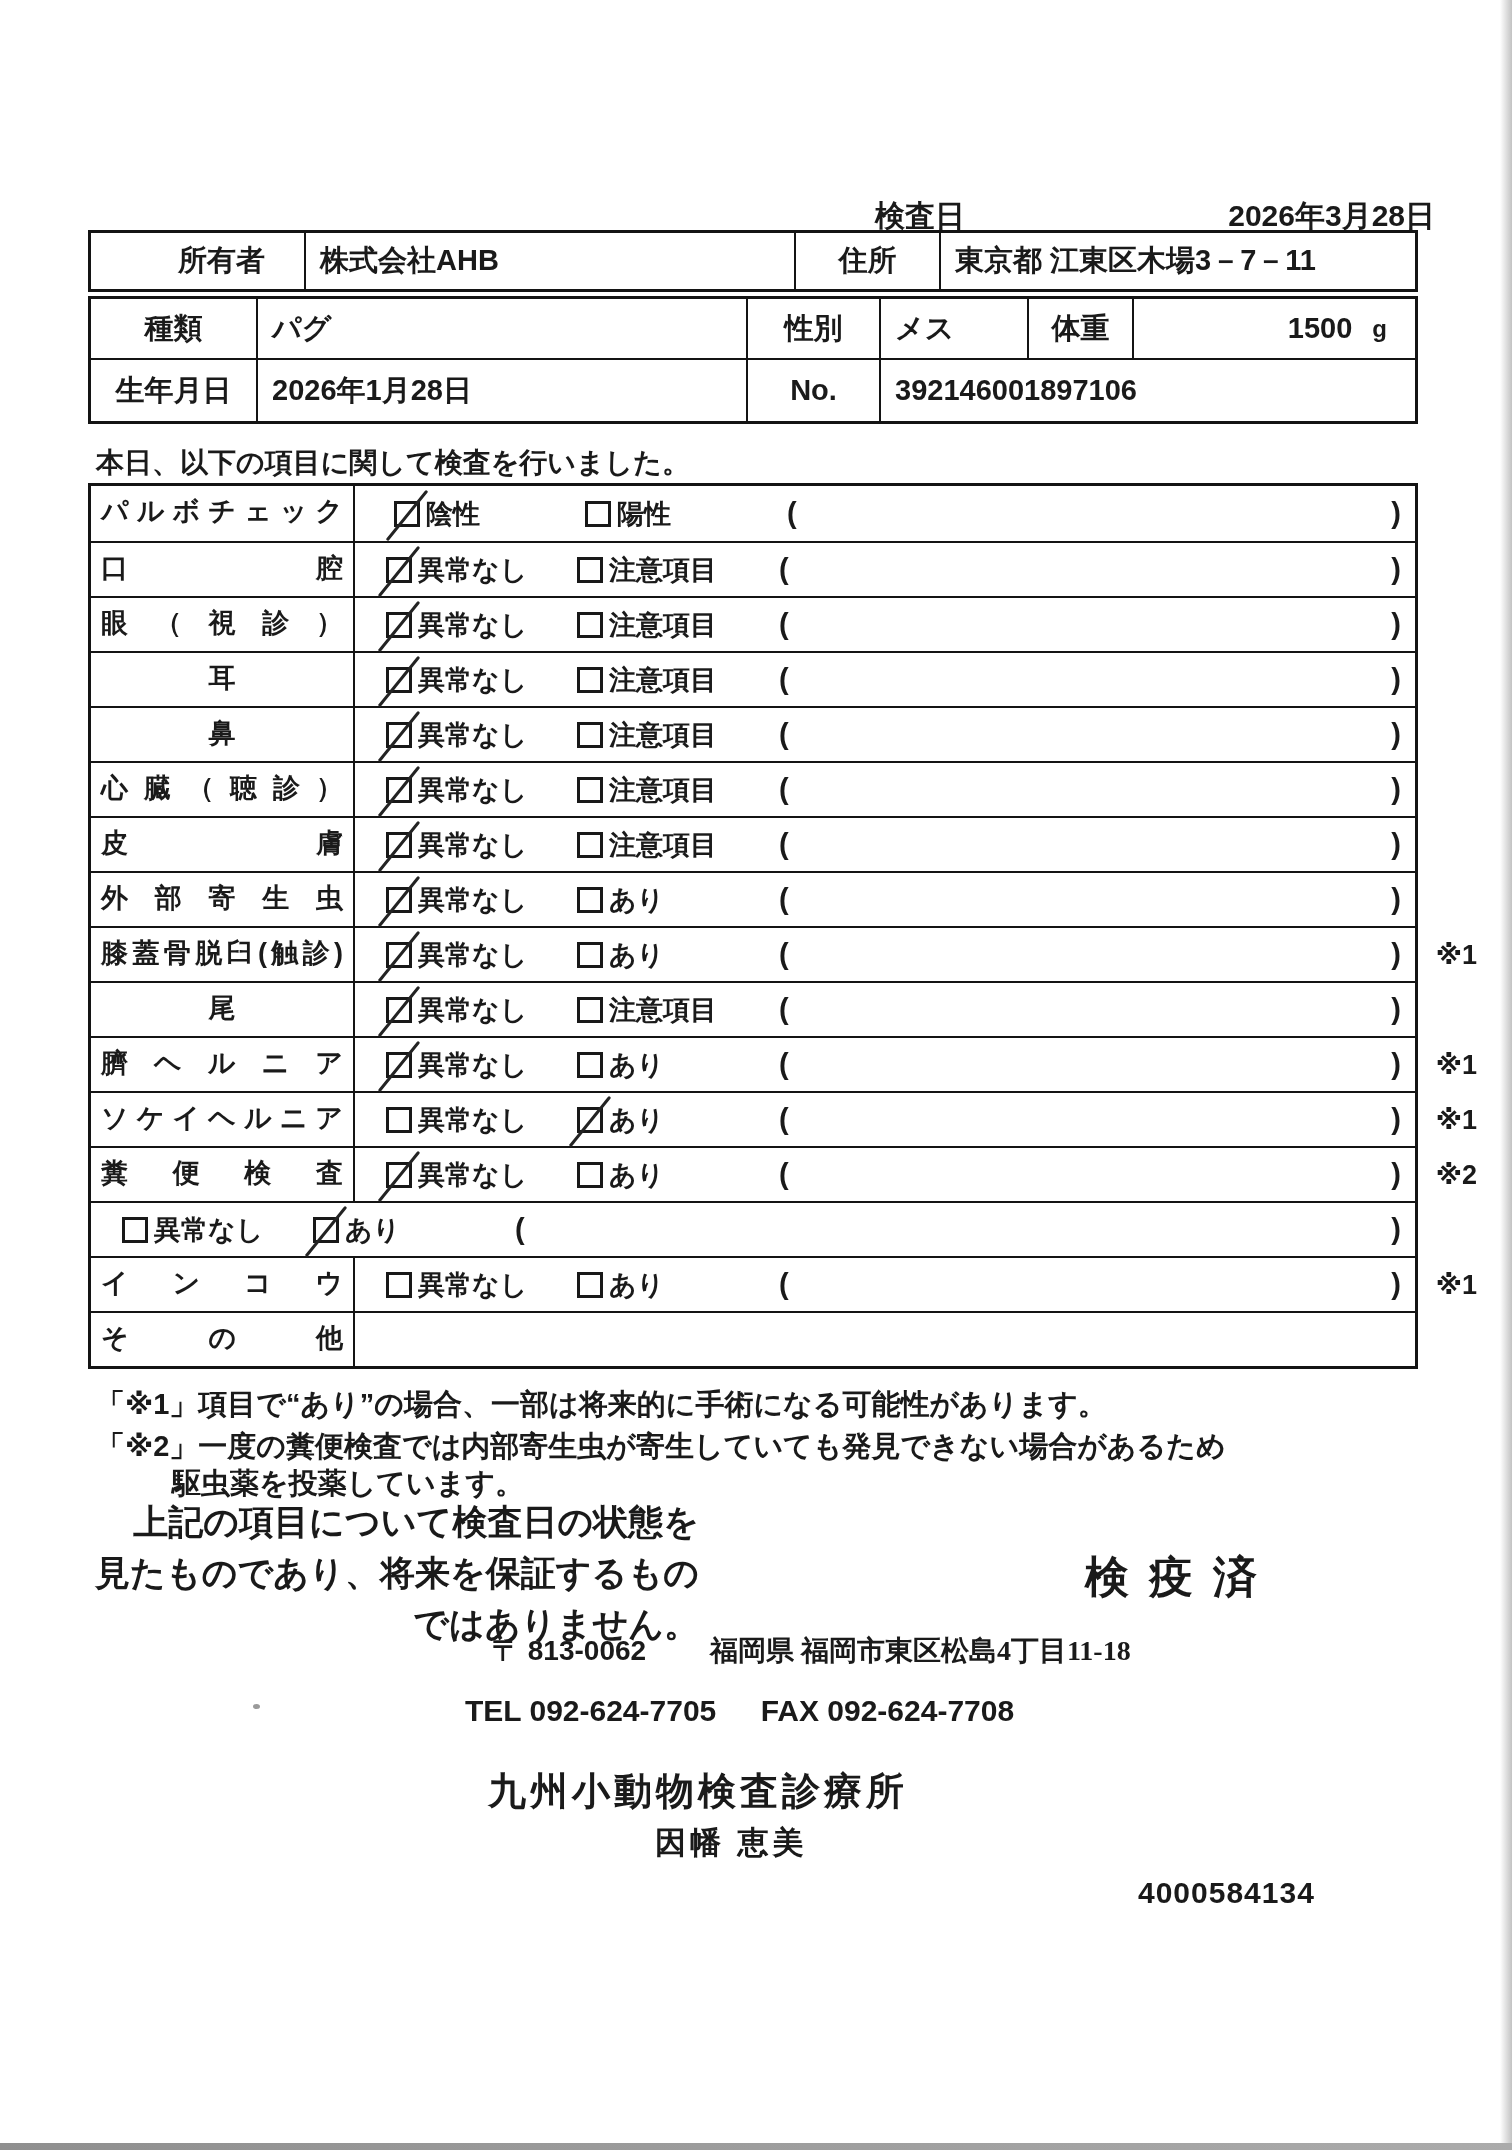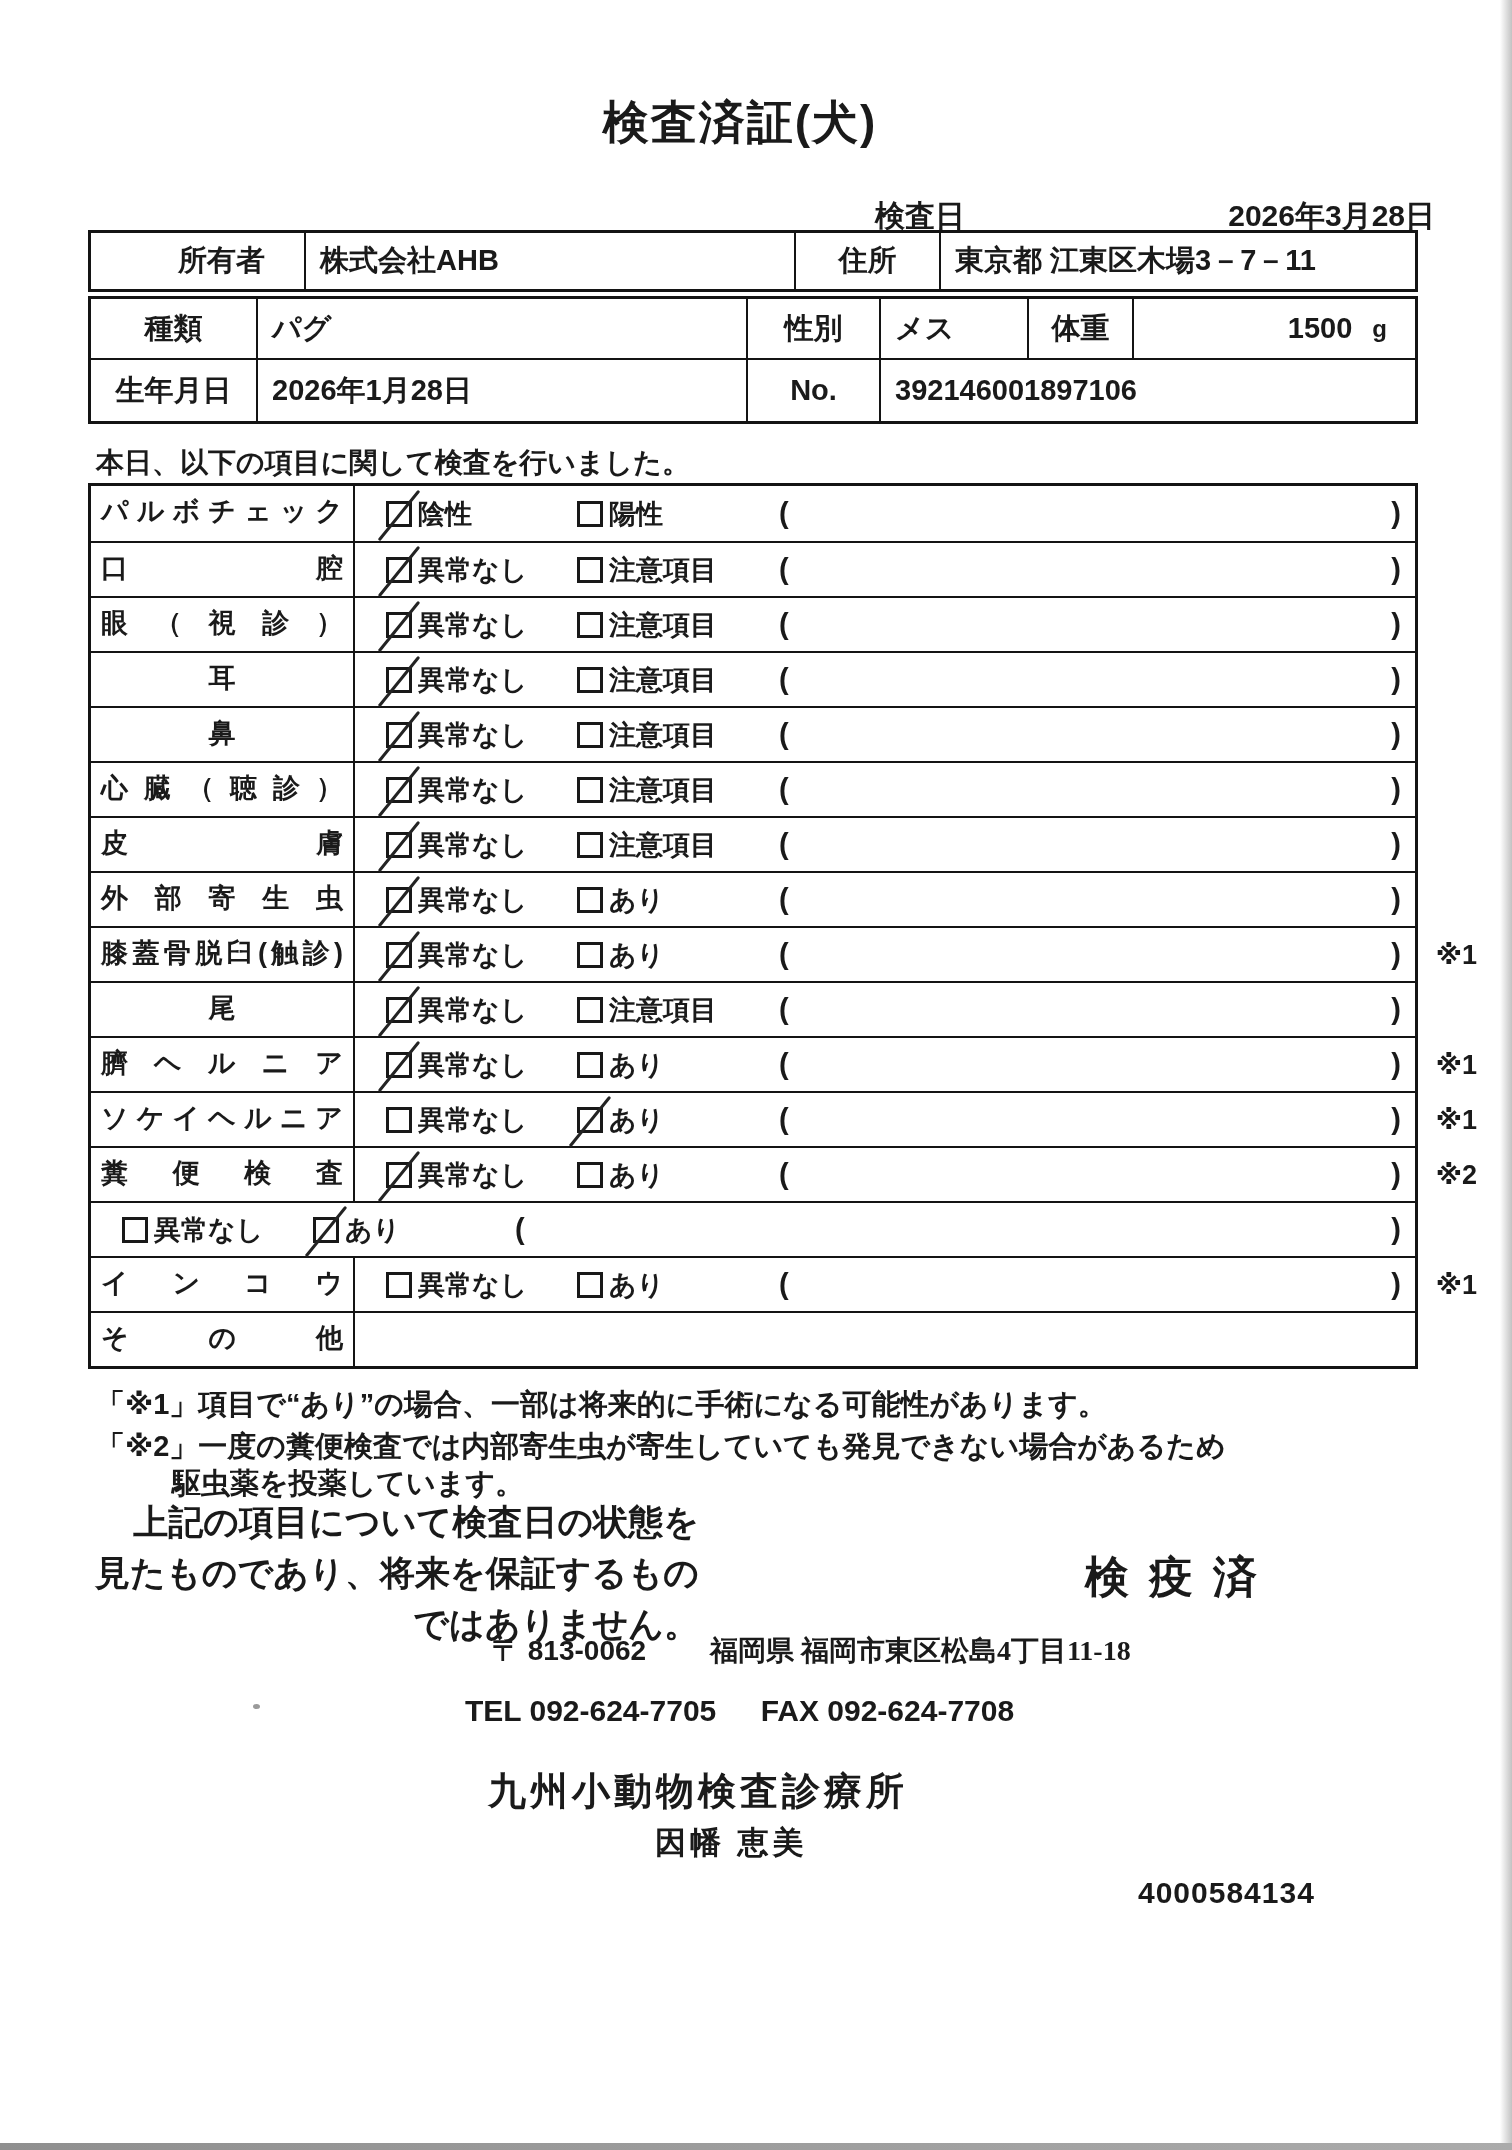--- a/index.html
+++ b/index.html
@@ -31,21 +31,21 @@
   .wval .unit{font-size:24px;font-weight:600;}
   .span3{grid-column:4/7;}
   
   .intro{position:absolute;top:444px;left:96px;font-size:28px;font-weight:700;}
   
   #exam-table{
     position:absolute;top:483px;left:88px;width:1330px;
     border:3px solid #141414;box-sizing:border-box;
   }
   .exam-row{display:flex;height:55px;box-sizing:border-box;border-top:2.5px solid #141414;}
-  .exam-row:first-child{border-top:none;}
+  .exam-row:first-child{border-top:none;gap:8px;}
   .row-label{
     width:264px;box-sizing:border-box;flex:none;
     border-right:2.5px solid #141414;
     padding:0 10px;font-size:27px;font-weight:600;
     line-height:51px;white-space:nowrap;
     text-align:justify;text-align-last:justify;
   }
   .row-content{flex:1;position:relative;}
   .opt{position:absolute;top:0;bottom:0;display:flex;align-items:center;font-size:27px;font-weight:600;white-space:nowrap;}
   .opt1{left:12px;margin-left:19px;}
@@ -80,21 +80,20 @@
   
   .scan-right{position:absolute;top:0;right:0;width:12px;height:100%;background:linear-gradient(to right,#ffffff,#c2c2c2);}
   .scan-bottom{position:absolute;left:0;bottom:0;width:100%;height:7px;background:linear-gradient(to right,#8f8f8f,#ababab);}
   .speck{position:absolute;top:1704px;left:253px;width:7px;height:5px;background:#9a9a9a;border-radius:50%;}
 </style>
 </head>
 <body>
 
 <div id="page">
 
-  <div class="title">検査済証(犬)</div>
 
   <div class="date-label">検査日</div>
   <div class="date-value">2026年3月28日</div>
 
   <div class="hbox" id="tbl1">
     <div class="cell lab bR">所有者</div>
     <div class="cell val bR">株式会社AHB</div>
     <div class="cell lab bR">住所</div>
     <div class="cell val">東京都 江東区木場3－7－11</div>
   </div>

